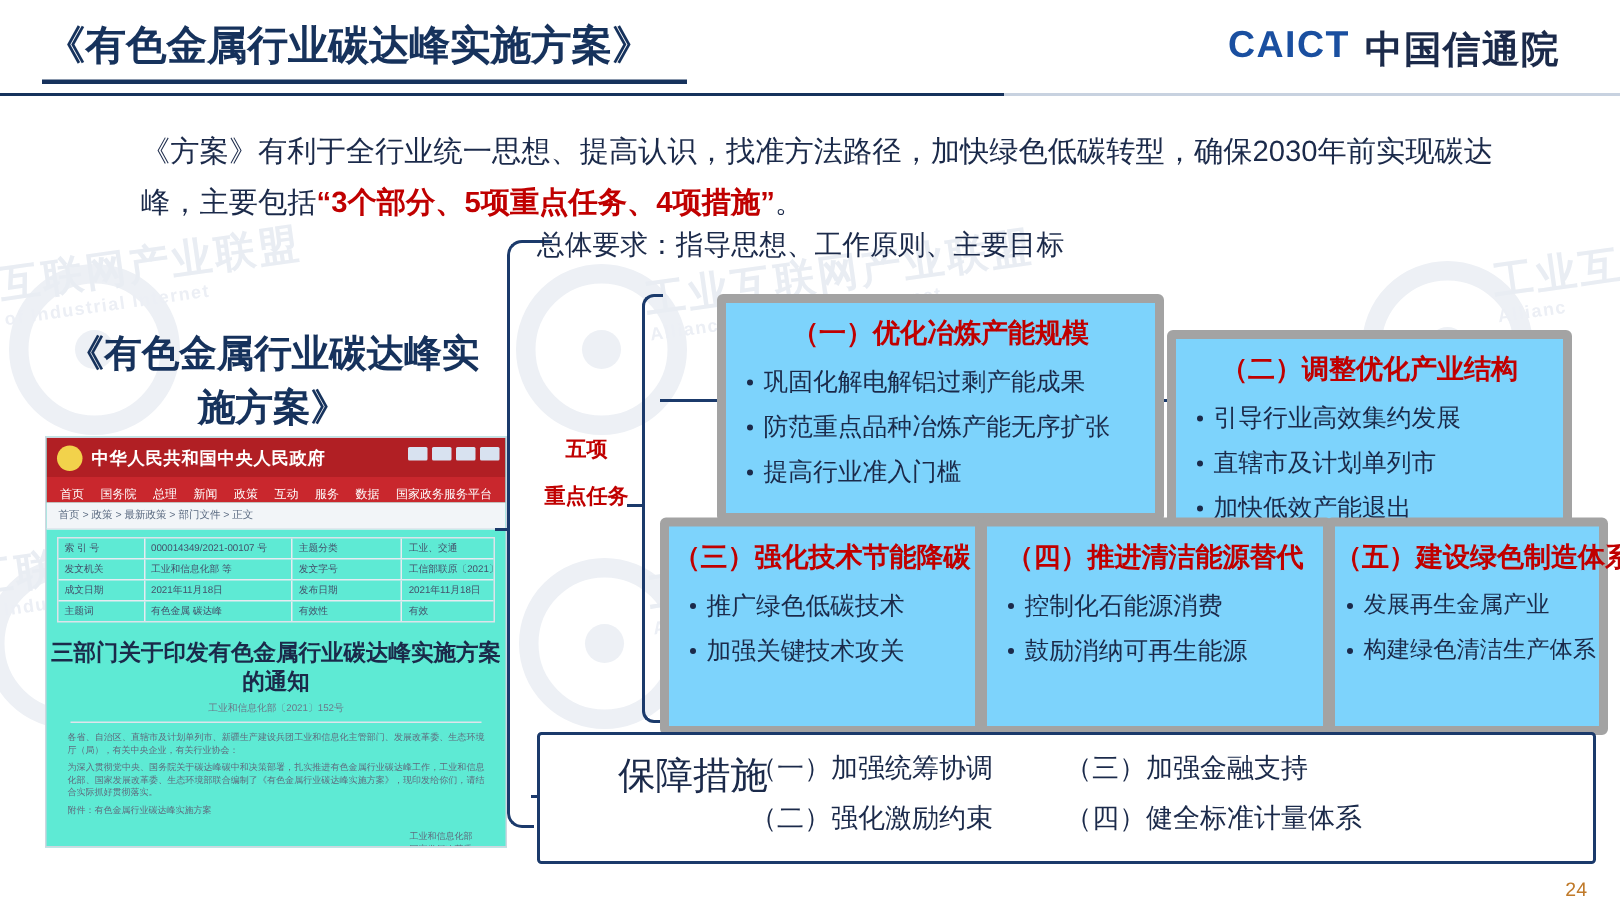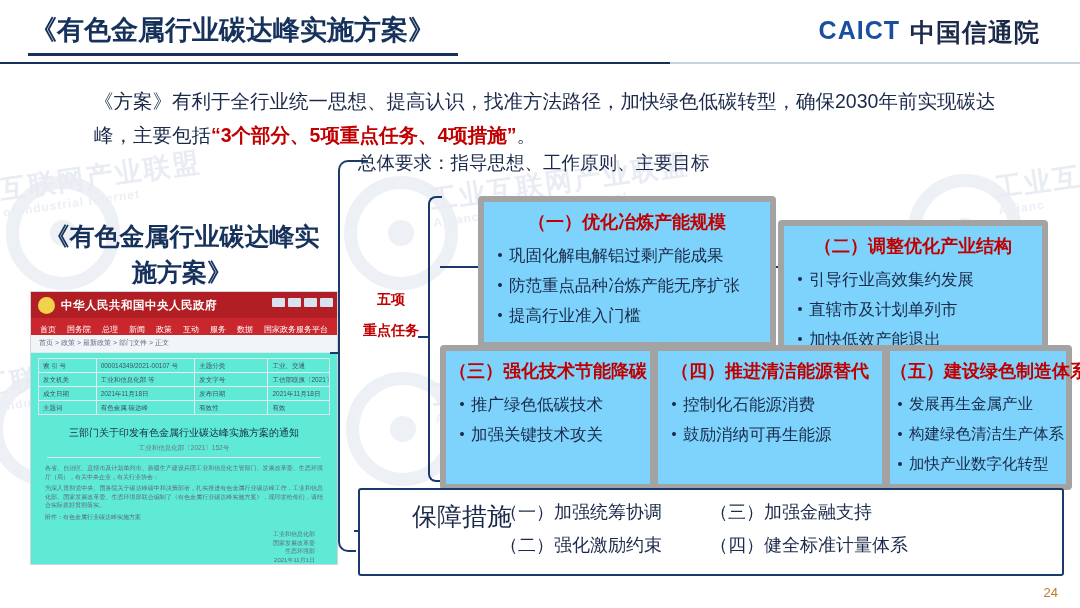--- a/index.html
+++ b/index.html
@@ -117,21 +117,21 @@
   .shot-table .row:last-child{border-bottom:none;}
   .shot-table .c{
     font-size:6.5px;color:#44506a;padding-left:4px;border-right:1px solid #e6ebf1;
     height:13px;line-height:13px;overflow:hidden;white-space:nowrap;
   }
   .shot-table .c.w1{width:54px;}
   .shot-table .c.w2{width:96px;}
   .shot-table .c.w3{width:70px;}
   .shot-table .c.w4{width:58px;border-right:none;}
   .shot-doc-title{
-    margin-top:11px;text-align:center;font-size:10px;font-weight:normal;color:#1b2a4a;
+    margin-top:11px;text-align:center;font-size:15px;font-weight:bold;color:#1b2a4a;
   }
   .shot-doc-sub{
     text-align:center;font-size:6.5px;color:#6b7789;margin-top:4px;
   }
   .shot-rule{
     margin:4px 16px 0 16px;height:1px;background:#dfe4ec;
   }
   .shot-body{
     margin:6px 14px 0 14px;
   }
@@ -375,21 +375,20 @@
     <li>控制化石能源消费</li>
     <li>鼓励消纳可再生能源</li>
   </ul>
 </div>
 
 <div class="box" id="box5">
   <div class="box-title">（五）建设绿色制造体系</div>
   <ul>
     <li>发展再生金属产业</li>
     <li>构建绿色清洁生产体系</li>
-    <li>加快产业数字化转型</li>
   </ul>
 </div>
 
 <div class="measures"></div>
 <div class="measures-label">保障措施</div>
 <div class="m-item m1">（一）加强统筹协调</div>
 <div class="m-item m2">（二）强化激励约束</div>
 <div class="m-item m3">（三）加强金融支持</div>
 <div class="m-item m4">（四）健全标准计量体系</div>
 

